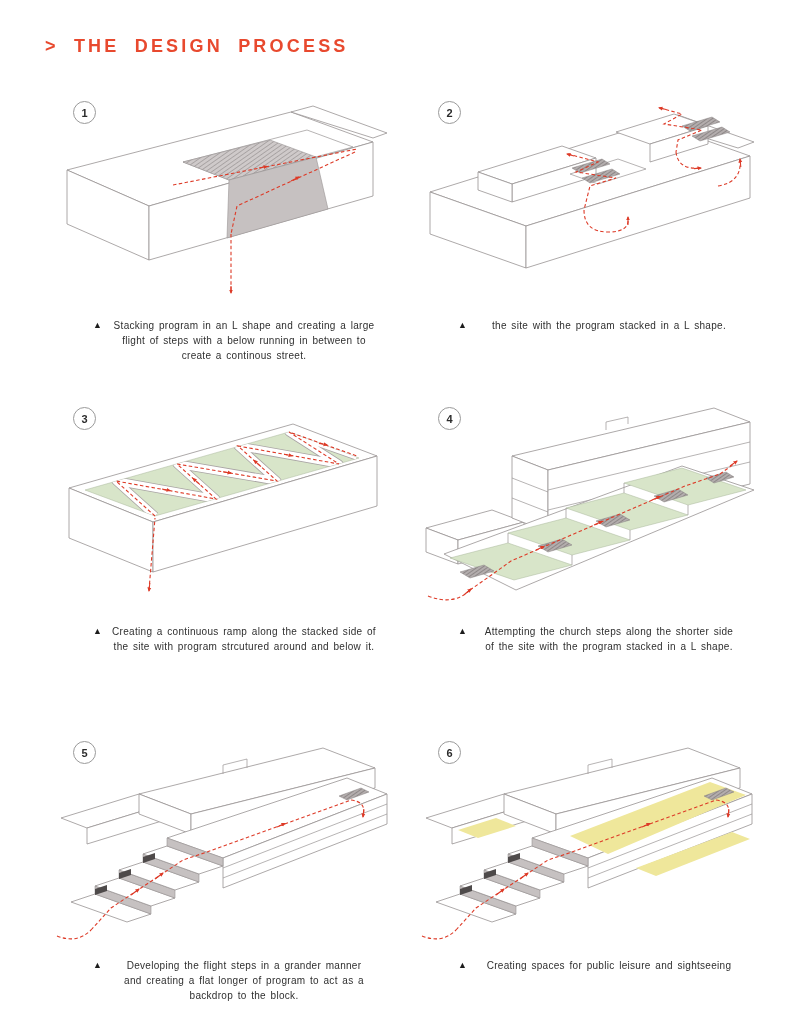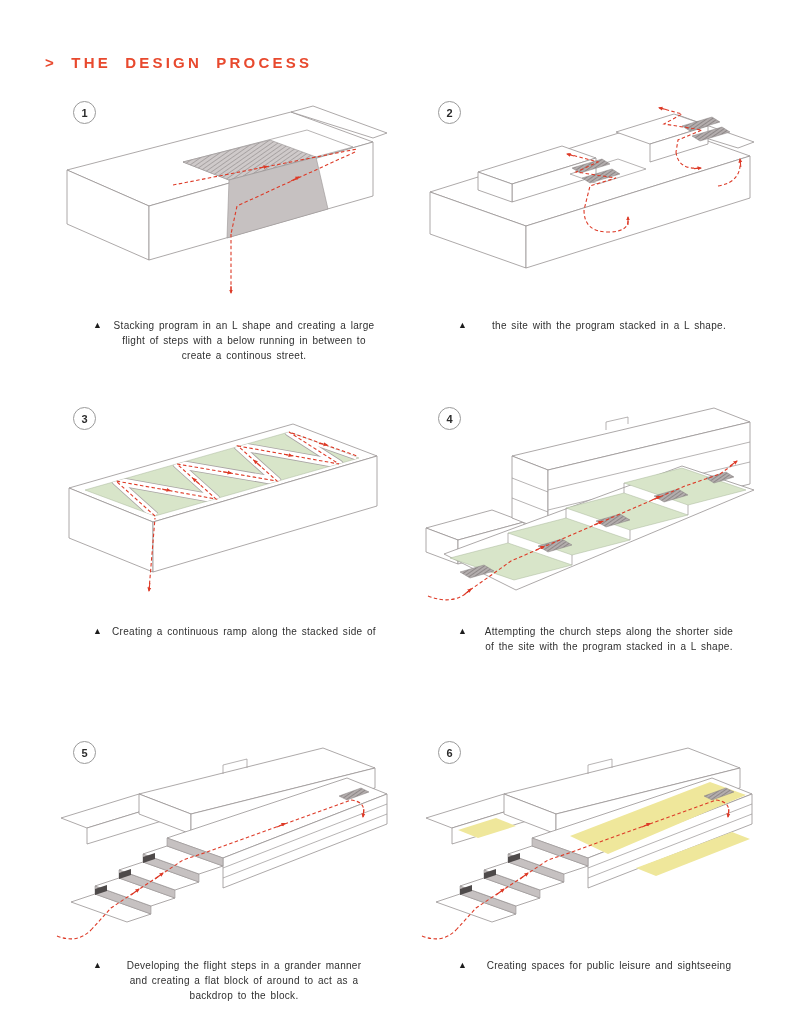--- a/index.html
+++ b/index.html
@@ -1,19 +1,19 @@
 <!DOCTYPE html>
 <html><head>
 <meta charset="utf-8">
 <style>
   html,body{margin:0;padding:0;background:#ffffff;}
   .page{position:relative;width:800px;height:1022px;background:#ffffff;overflow:hidden;
         font-family:"Liberation Sans", sans-serif;}
-  .title{position:absolute;left:45px;top:36px;font-size:15px;font-weight:700;
-         letter-spacing:3.2px;word-spacing:7px;color:#e8492e;margin-top:18px;}
+  .title{position:absolute;left:45px;top:36px;font-size:18px;font-weight:700;
+         letter-spacing:3.2px;word-spacing:7px;color:#e8492e;}
   .panel{position:absolute;width:340px;height:300px;}
   .badge{position:absolute;left:18px;top:9px;width:21px;height:21px;border:1px solid #9a9a9a;
          border-radius:50%;background:#fff;display:flex;align-items:center;justify-content:center;
          font-size:11px;font-weight:700;color:#2b2b2b;z-index:2;}
   .diagram{position:absolute;left:0;top:0;display:block;}
   .caption{position:absolute;left:0;top:226px;width:340px;}
   .tri{position:absolute;left:38px;top:1px;font-size:9px;color:#1c1c1c;line-height:13px;}
   .lines{margin:0 14px 0 52px;text-align:center;}
   .cl{font-size:10px;line-height:15px;font-weight:400;letter-spacing:0.3px;word-spacing:1.5px;
       color:#2f2f2f;white-space:nowrap;}
@@ -160,20 +160,21 @@
         <path class="reda" d="M229,56.2 L237,57.8" marker-end="url(#arw)"></path>
         <path class="reda" d="M145,86.6 L138,80.4" marker-end="url(#arw)"></path>
         <path class="reda" d="M206,68.6 L199,62.4" marker-end="url(#arw)"></path>
         <path class="reda" d="M264,45.4 L272,46.8" marker-end="url(#arw)"></path>
       </g>
     </svg>
     <div class="caption">
       <span class="tri">▲</span>
       <div class="lines">
         <div class="cl">Creating a continuous ramp along the stacked side of</div>
+        <div class="cl">the site with program strcutured around and below it.</div>
 
       </div>
     </div>
   </section>
 
   <section class="panel" style="left:420px;top:398px">
     <div class="badge">
       <span>4</span>
     </div>
     <svg class="diagram" width="340" height="215" viewBox="0 0 340 215">
@@ -263,21 +264,21 @@
         <path class="reda" d="M100,147 L108,141" marker-end="url(#arw)"></path>
         <path class="reda" d="M222,95 L230,91.4" marker-end="url(#arw)"></path>
         <path class="red" d="M296,68 Q312,70 308,84"></path>
         <path class="reda" d="M308.8,77 L308,85" marker-end="url(#arw)"></path>
       </g>
     </svg>
     <div class="caption">
       <span class="tri">▲</span>
       <div class="lines">
         <div class="cl">Developing the flight steps in a grander manner</div>
-        <div class="cl">and creating a flat block of around to act as a</div>
+        <div class="cl">and creating a flat longer of program to act as a</div>
         <div class="cl">backdrop to the block.</div>
       </div>
     </div>
   </section>
 
   <section class="panel" style="left:420px;top:732px">
     <div class="badge">
       <span>6</span>
     </div>
     <svg class="diagram" width="340" height="215" viewBox="0 0 340 215">

